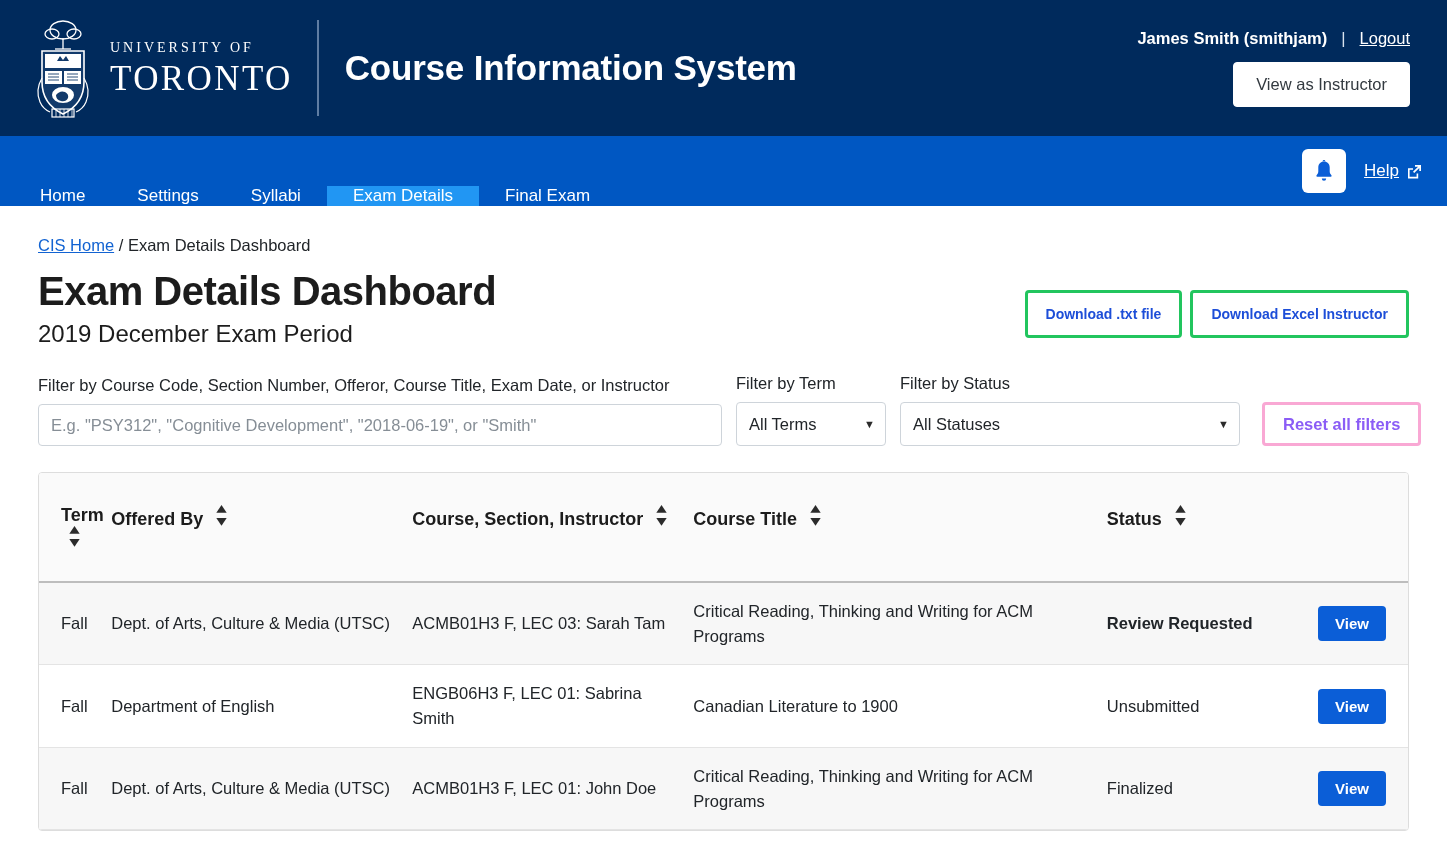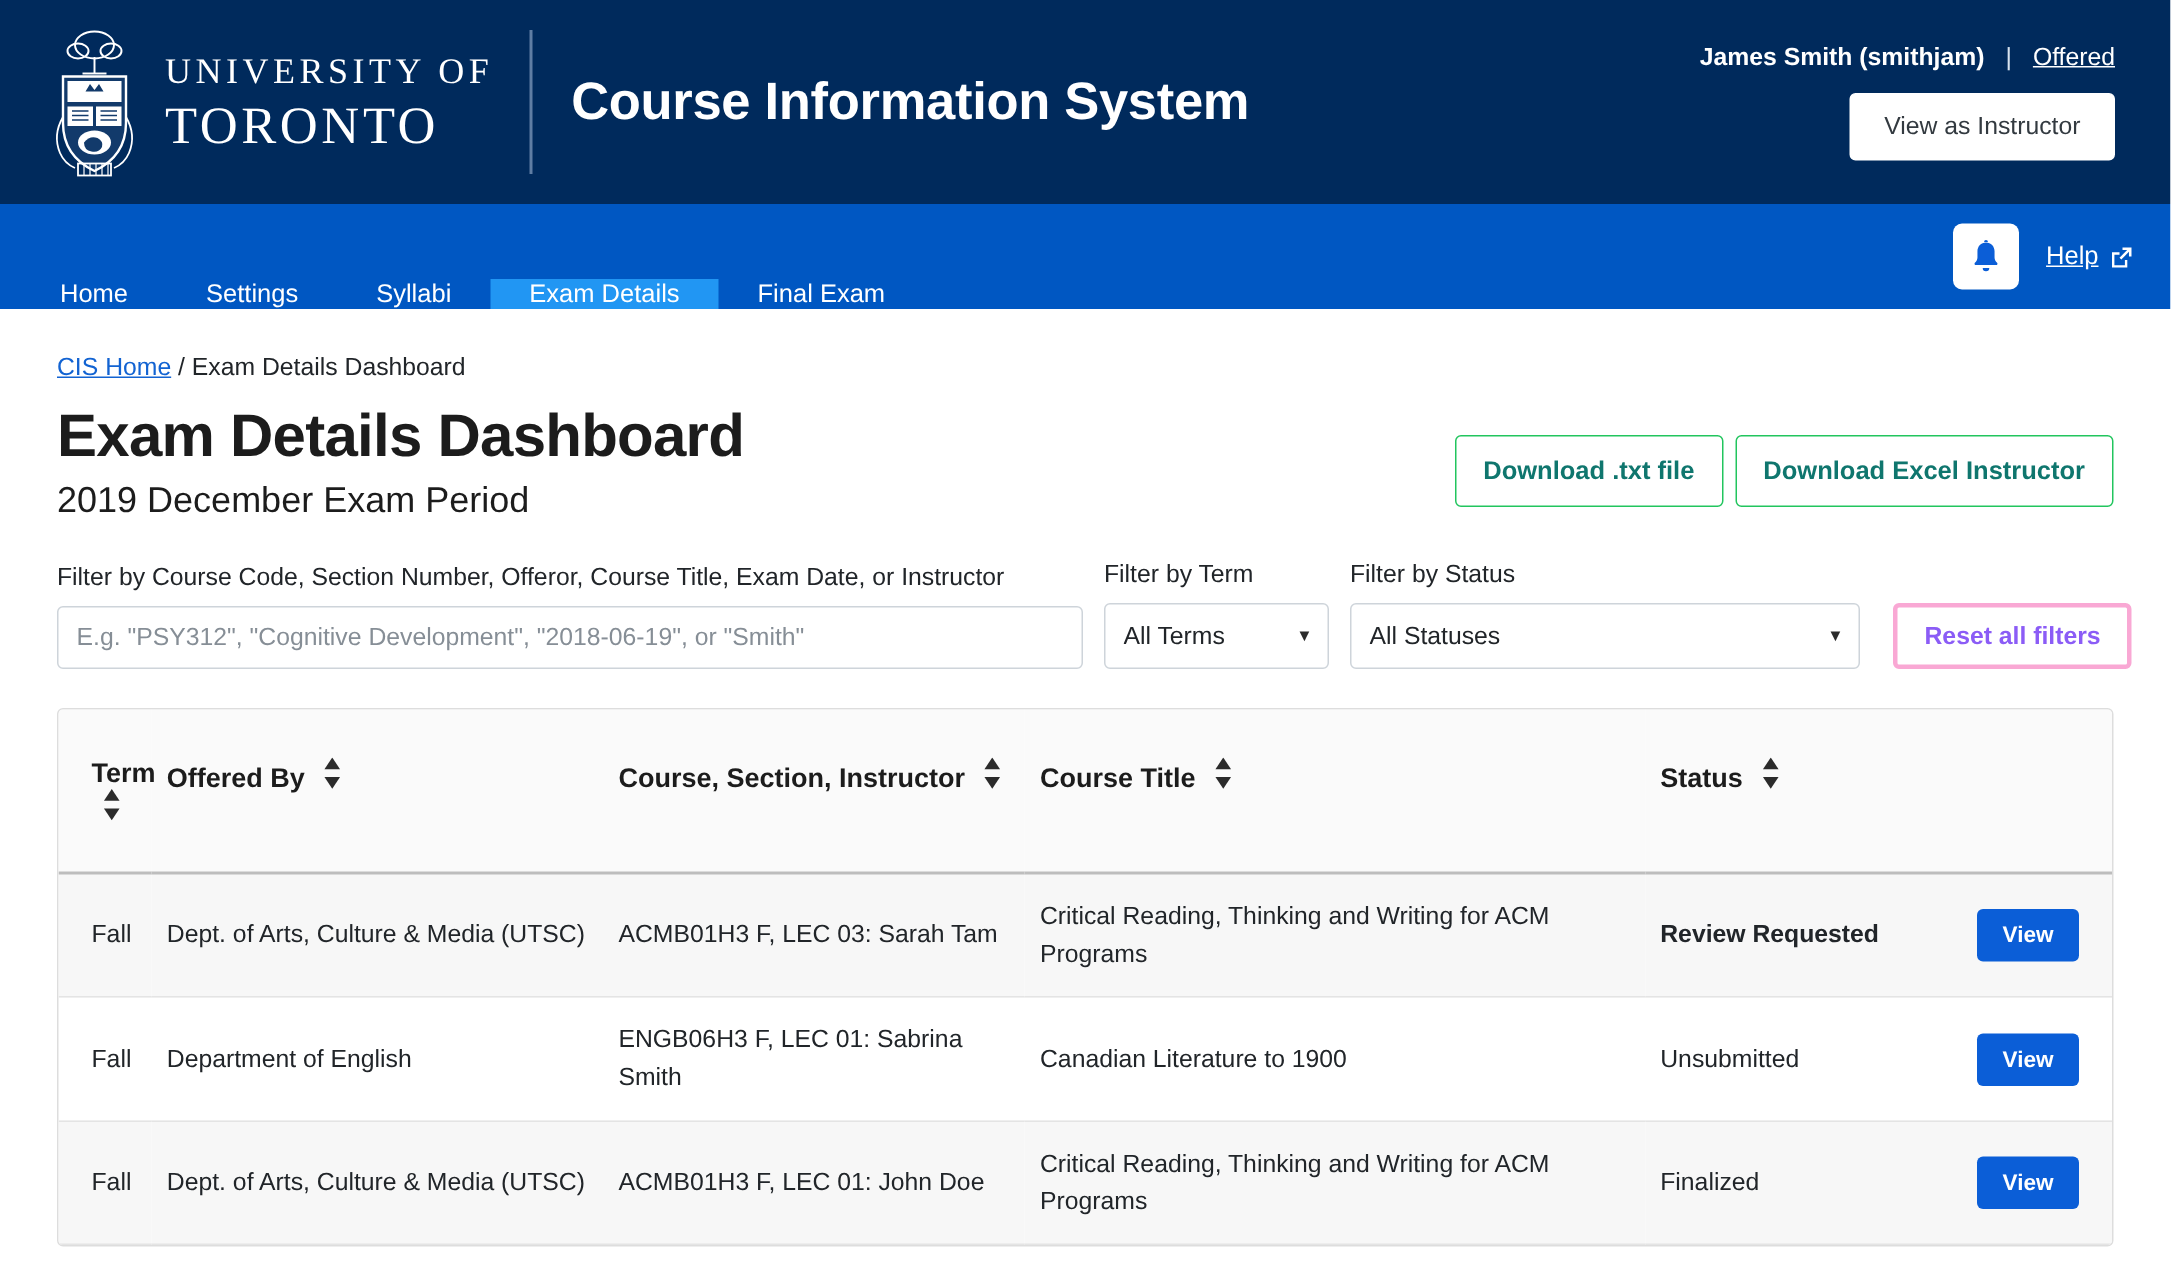--- a/index.html
+++ b/index.html
@@ -16,21 +16,21 @@
     height:136px; background:#002a5c;
     display:flex; align-items:center; position:relative;
   }
   .brand { display:flex; align-items:center; padding-left:28px; }
   .crest { width:70px; height:104px; flex:none; }
   .wordmark {
     margin-left:12px; color:#ffffff;
     font-family:"Liberation Serif", serif;
     line-height:1;
   }
-  .wordmark .l1 { font-size:24px; letter-spacing:3.0px; display:block; }
+  .wordmark .l1 { font-size:14px; letter-spacing:3.0px; display:block; }
   .wordmark .l2 { font-size:35px; letter-spacing:2.4px; display:block; margin-top:6px; }
   .vdiv { width:2px; height:96px; background:#5f7da3; margin-left:24px; }
   .sys-title {
     color:#ffffff; font-size:35px; font-weight:bold;
     margin-left:26px; letter-spacing:-0.2px;
   }
 
   .top-right {
     position:absolute; right:37px; top:0;
     height:136px; display:flex; flex-direction:column;
@@ -76,23 +76,23 @@
   .page { padding:0 38px; }
   .crumb { margin-top:30px; font-size:16.5px; color:#212529; }
   .crumb a { color:#1263d2; text-decoration:underline; }
   .crumb .slash { color:#212529; }
 
   .title-row { display:flex; align-items:flex-end; justify-content:space-between; margin-top:14px; }
   h1.page-title { font-size:40px; font-weight:bold; margin:0; letter-spacing:-0.5px; color:#1c1c1c; }
   .subtitle { font-size:24px; margin-top:6px; color:#1c1c1c; }
   .dl-btns { display:flex; gap:8px; margin-bottom:10px; }
   .btn-outline {
-    background:#ffffff; color:#0f766e;
-    border:1px solid #22c55e; border-radius:4px;
-    font-size:17px; font-weight:bold; padding:13px 18px;
+    background:#ffffff; color:#1d4ed8;
+    border:3px solid #22c55e; border-radius:4px;
+    font-size:14px; font-weight:bold; padding:13px 18px;
     font-family:"Liberation Sans", sans-serif; cursor:pointer; white-space:nowrap;
   }
 
   
   .filters { display:flex; align-items:flex-end; gap:14px; margin-top:26px; }
   .fgroup { display:flex; flex-direction:column;justify-content:center; }
   .flabel { font-size:16.5px; color:#212529; margin-bottom:9px; }
   .finput {
     width:684px; height:42px; border:1px solid #ced4da; border-radius:4px;
     padding:0 12px; font-size:16.5px; color:#212529;
@@ -184,21 +184,21 @@
       <span class="l2">TORONTO</span>
     </div>
   </div>
   <div class="vdiv"></div>
   <div class="sys-title">Course Information System</div>
 
   <div class="top-right">
     <div class="userline">
       <span>James Smith (smithjam)</span>
       <span class="sep">|</span>
-      <a class="logout" href="#">Offered</a>
+      <a class="logout" href="#">Logout</a>
     </div>
     <button class="btn-view-instructor">View as Instructor</button>
   </div>
 </div>
 
 <div class="navbar">
   <div class="nav-items">
     <a class="nav-item" href="#">Home</a>
     <a class="nav-item" href="#">Settings</a>
     <a class="nav-item" href="#">Syllabi</a>

